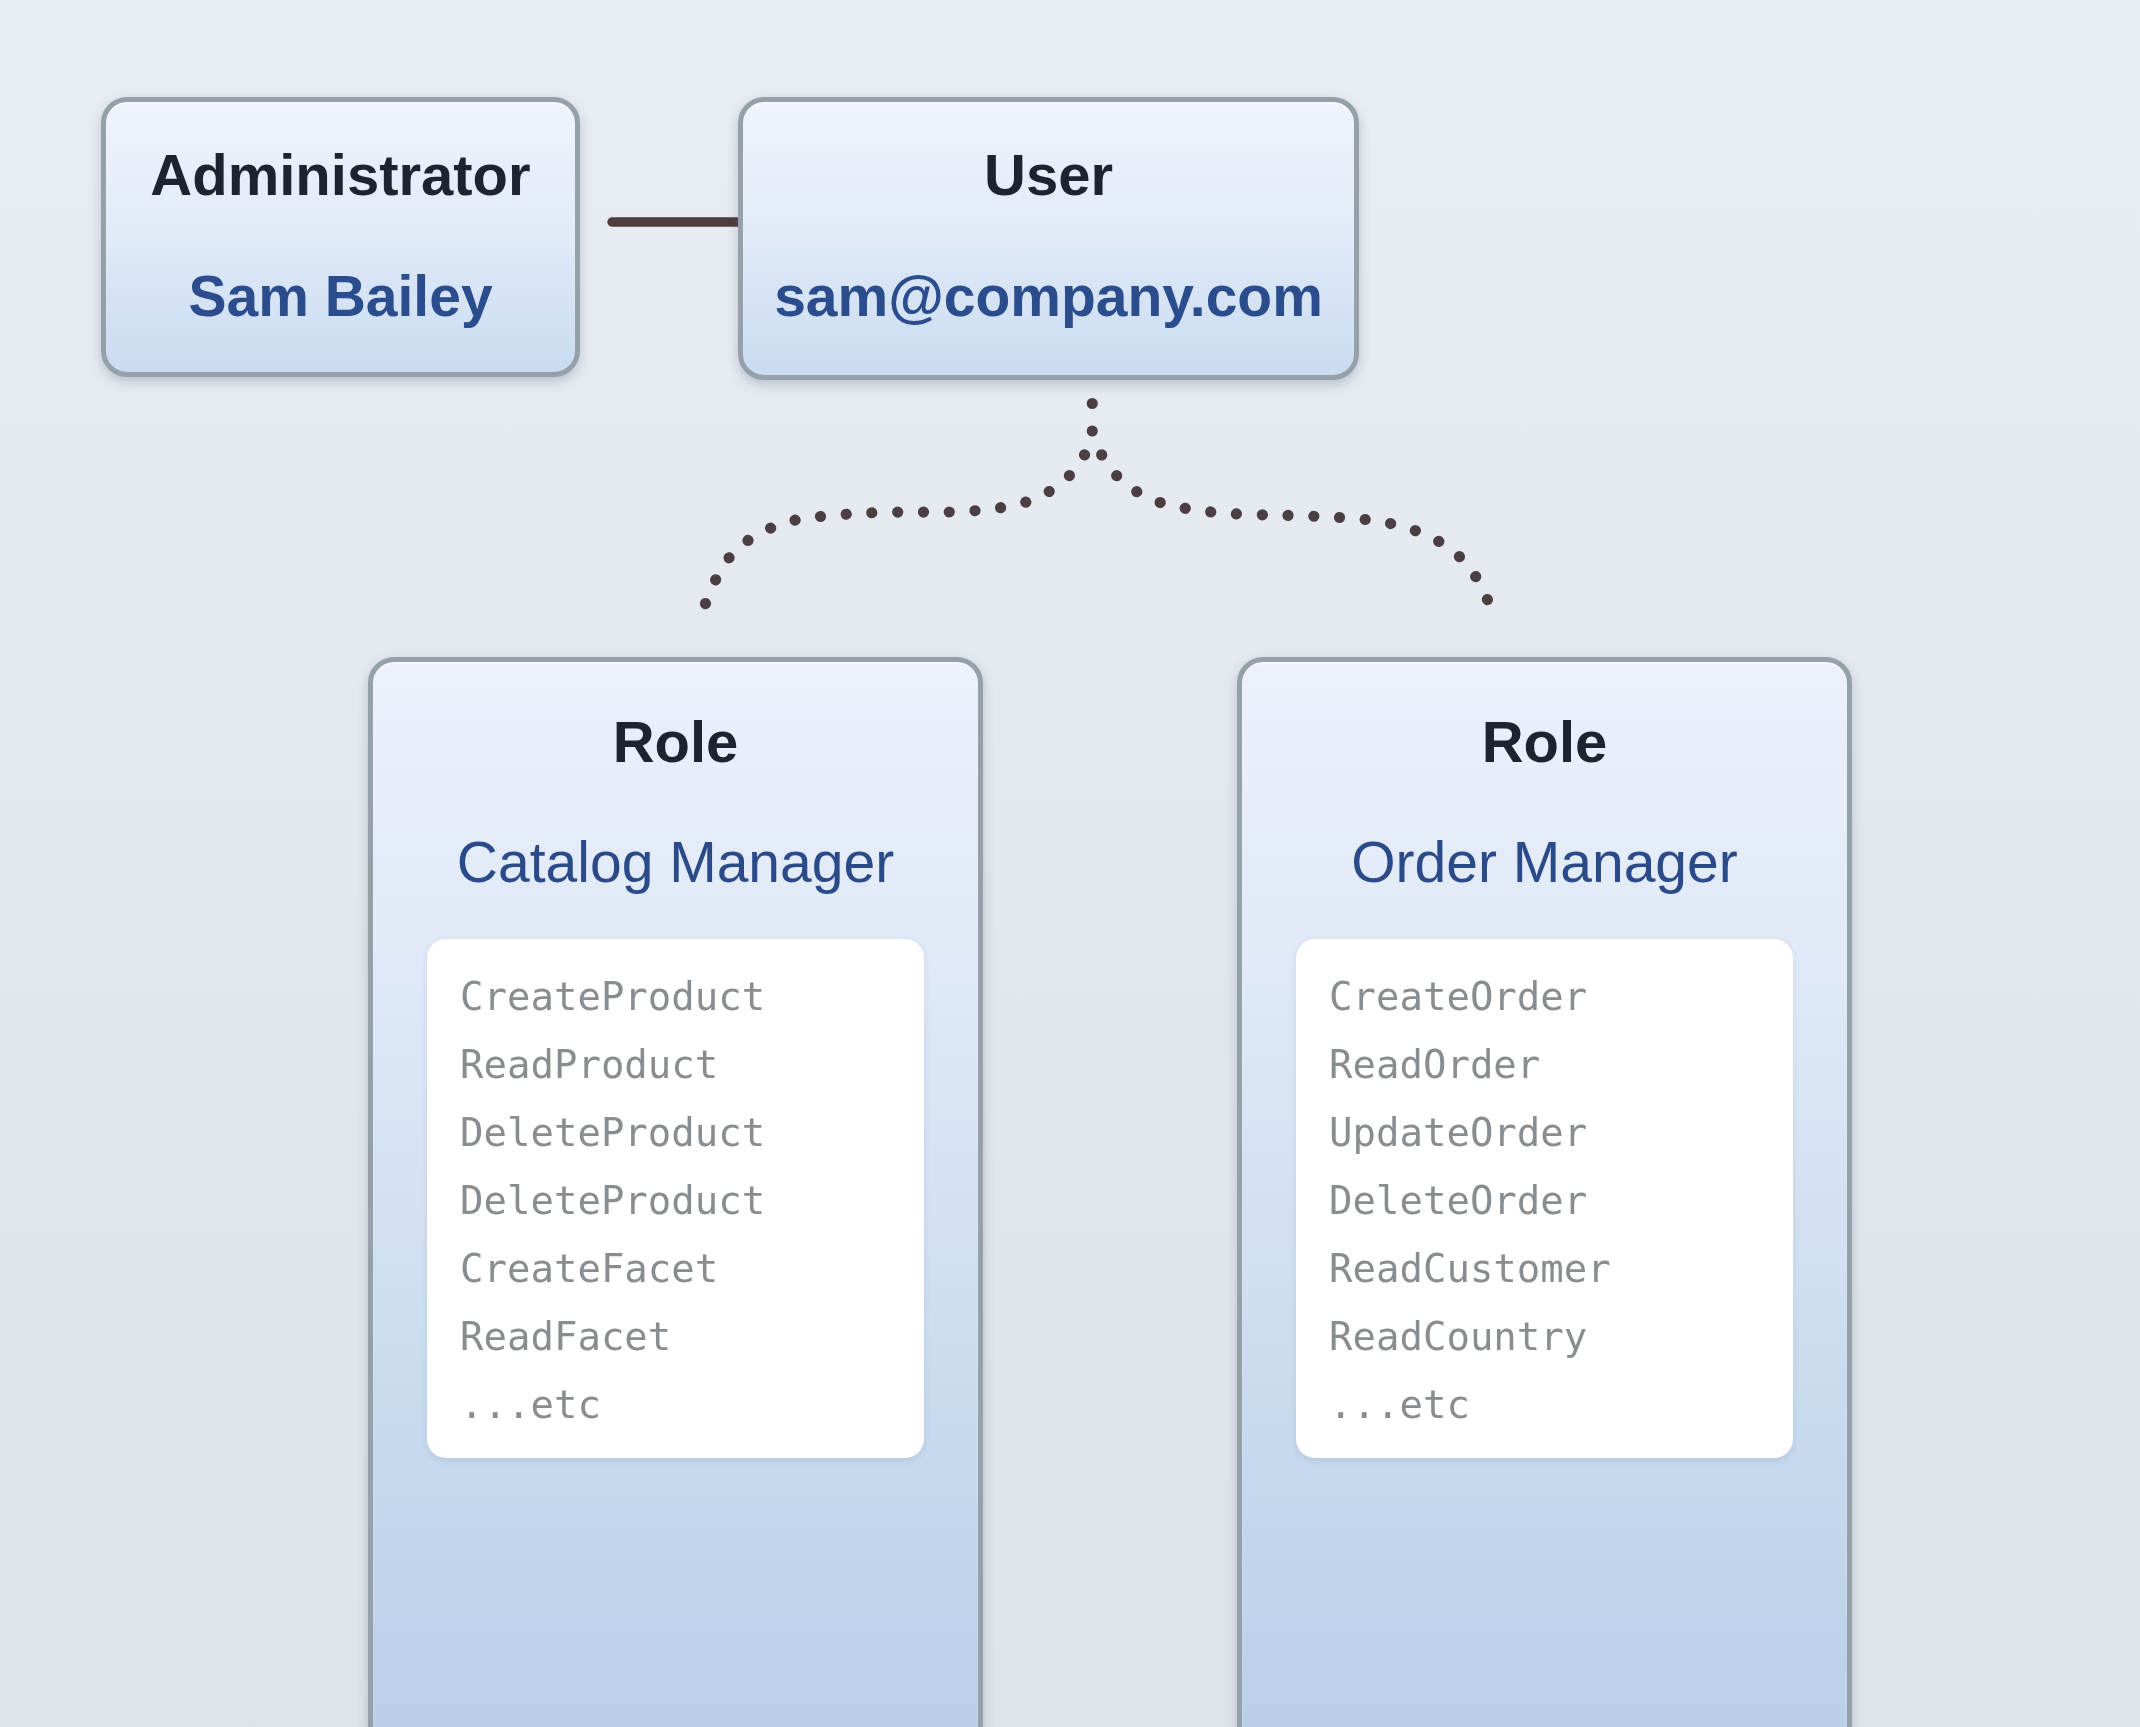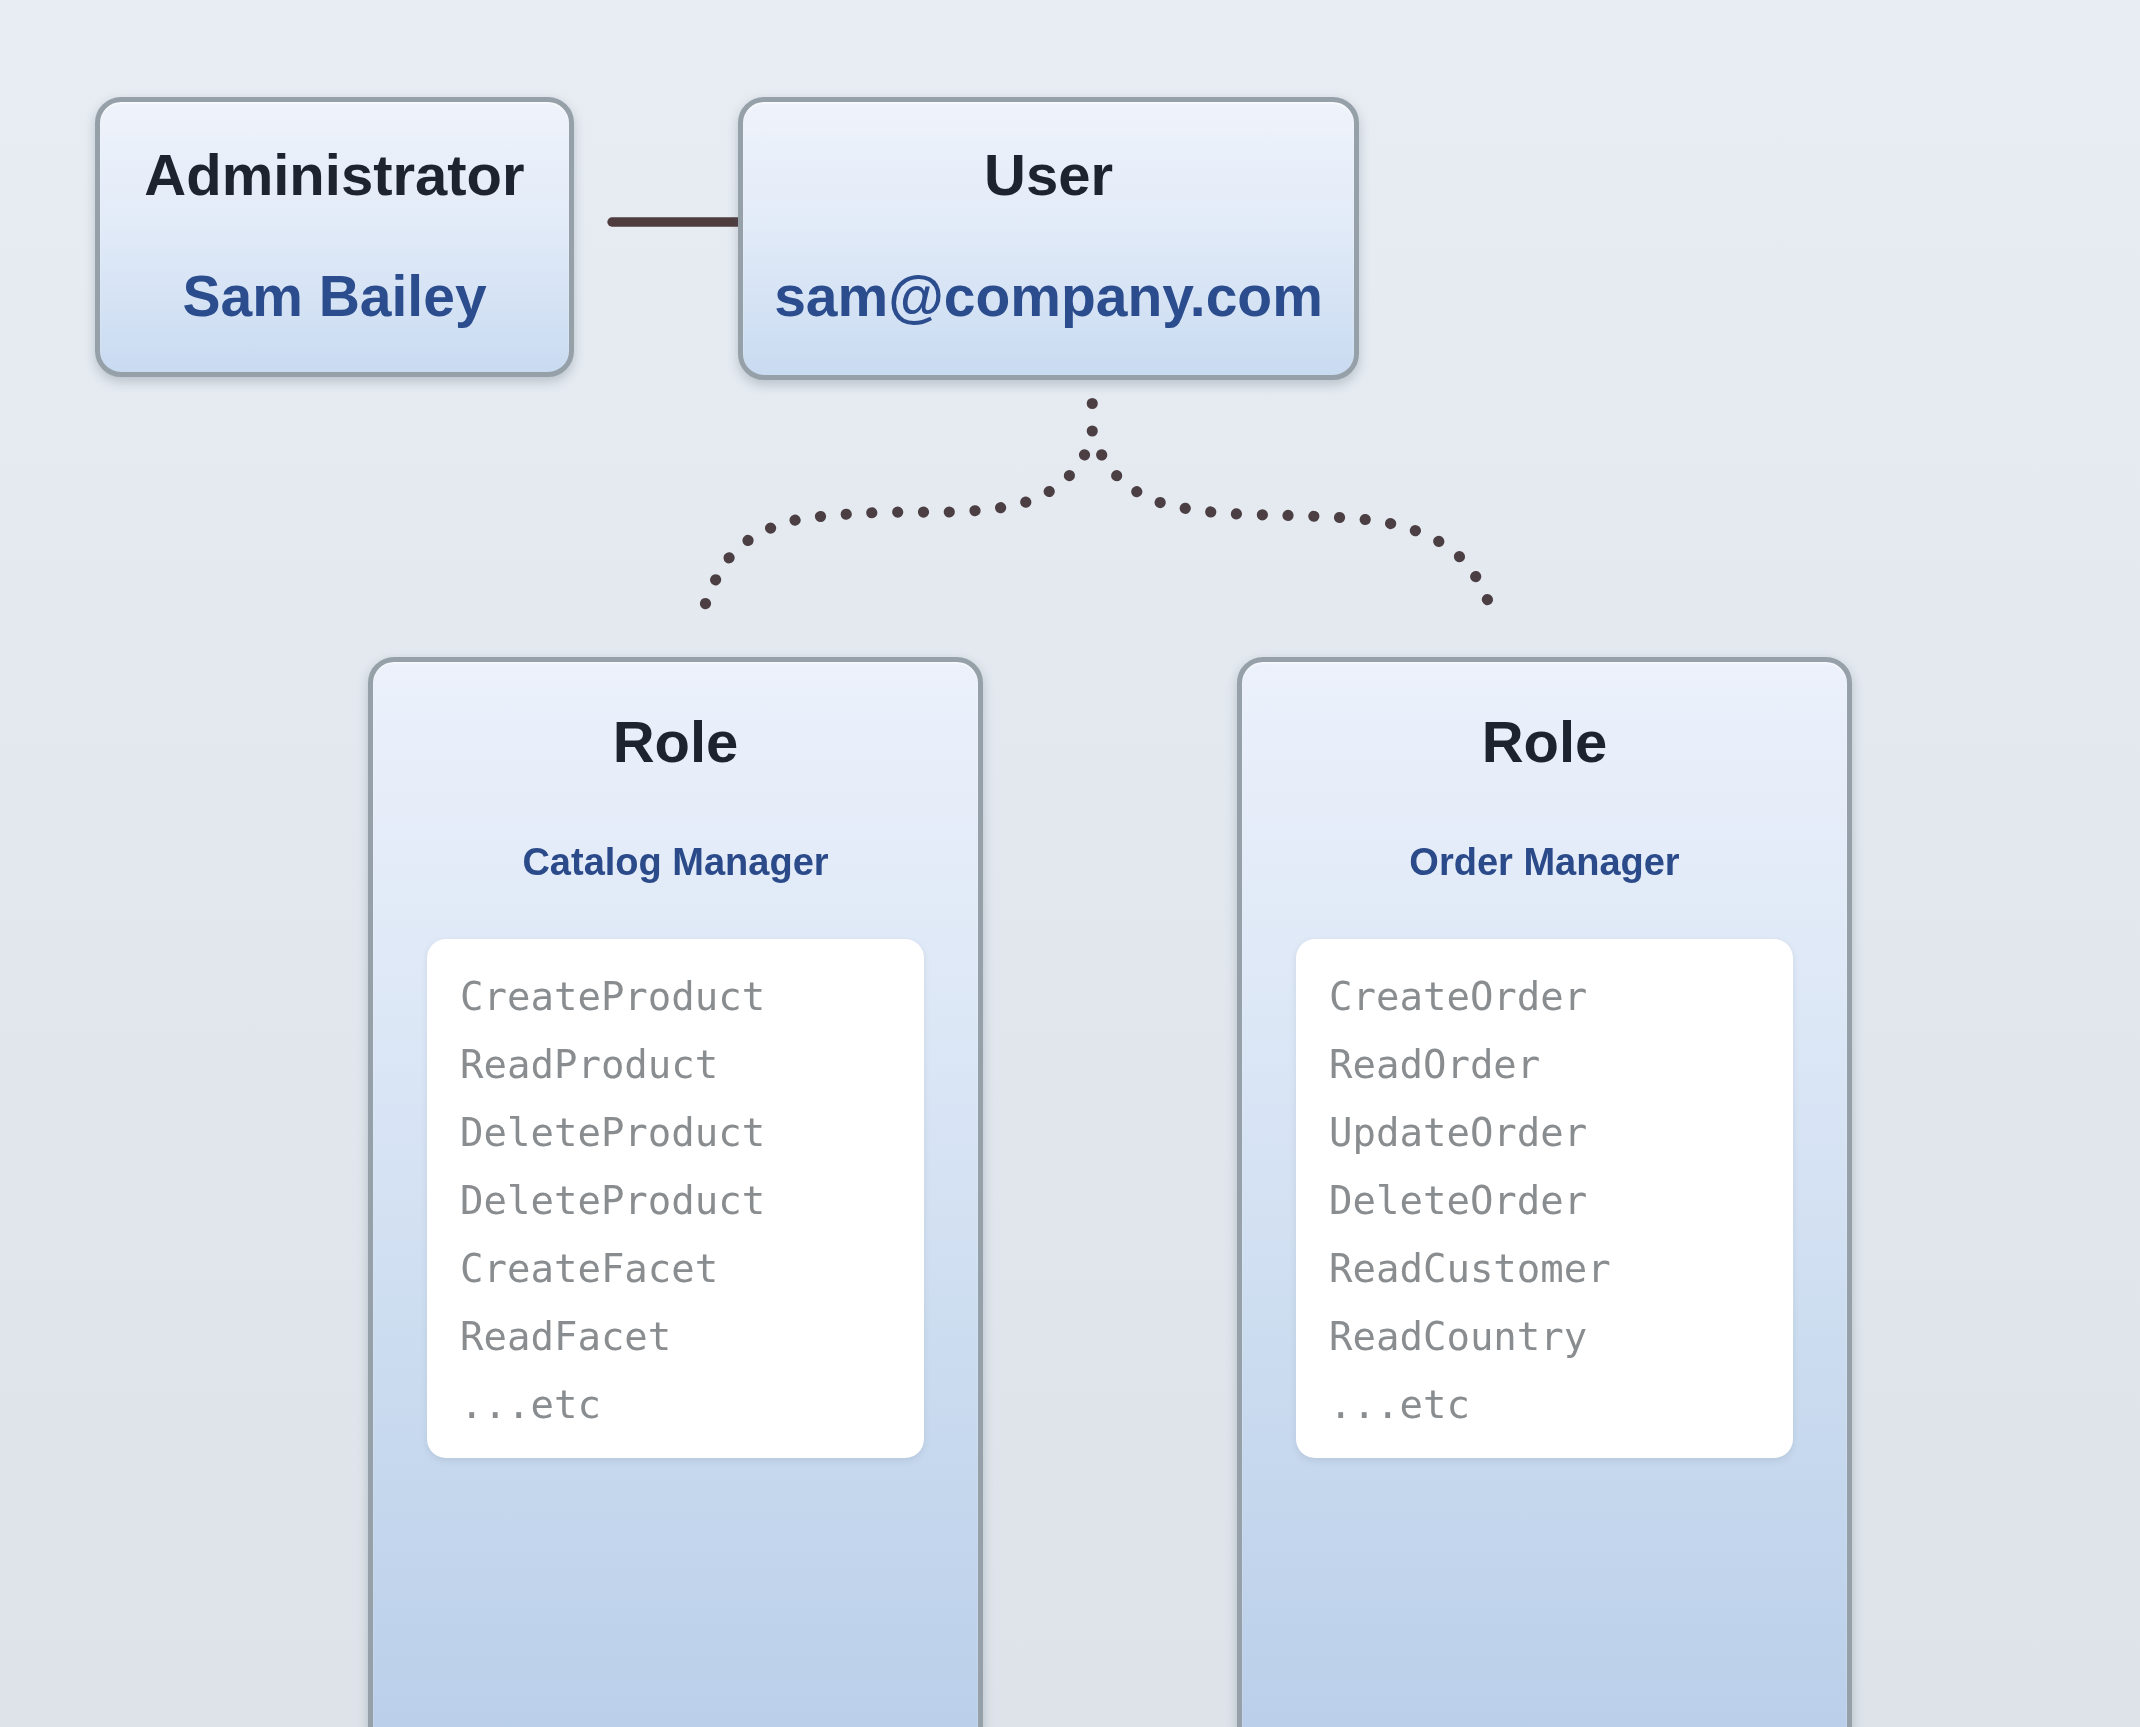--- a/index.html
+++ b/index.html
@@ -14,21 +14,21 @@
 
   .entity-box{
     position:absolute;
     box-sizing:border-box;
     border:5.1px solid #95a0a8;
     border-radius:26px;
     background:linear-gradient(180deg,#eff3fb 0%,#e2ebf8 45%,#c9dbf1 100%);
     box-shadow:0 4.3px 10.3px rgba(80,95,110,.28), inset 0 1.7px 1.7px rgba(255,255,255,.65);
     display:flex;flex-direction:column;align-items:center;
   }
-  .box-admin{left:95px;top:97px;width:479px;height:280px;}
+  .box-admin{left:101px;top:97px;width:479px;height:280px;}
   .box-user{left:738px;top:97px;width:621px;height:283px;}
 
   .entity-title{
     margin-top:34px;line-height:77px;
     font-size:58px;font-weight:700;color:#1d2430;
     white-space:nowrap;
   }
   .entity-name{
     margin-top:45px;line-height:77px;
     font-size:57px;font-weight:700;color:#2b4d8e;
@@ -48,21 +48,21 @@
   .role-left{left:368px;}
   .role-right{left:1237px;}
 
   .role-title{
     margin-top:41px;line-height:77px;
     font-size:58px;font-weight:700;color:#1d2430;
     white-space:nowrap;
   }
   .role-name{
     margin-top:43px;line-height:79px;
-    font-size:38px;font-weight:700;color:#2a4a8a;
+    font-size:57px;font-weight:400;color:#2a4a8a;
     white-space:nowrap;
   }
   .perm-panel{
     margin-top:37px;
     width:497px;height:519px;
     box-sizing:border-box;
     background:#ffffff;
     border-radius:19px;
     box-shadow:0 2.6px 6.8px rgba(100,115,130,.15);
     padding:24px 0 0 33px;

